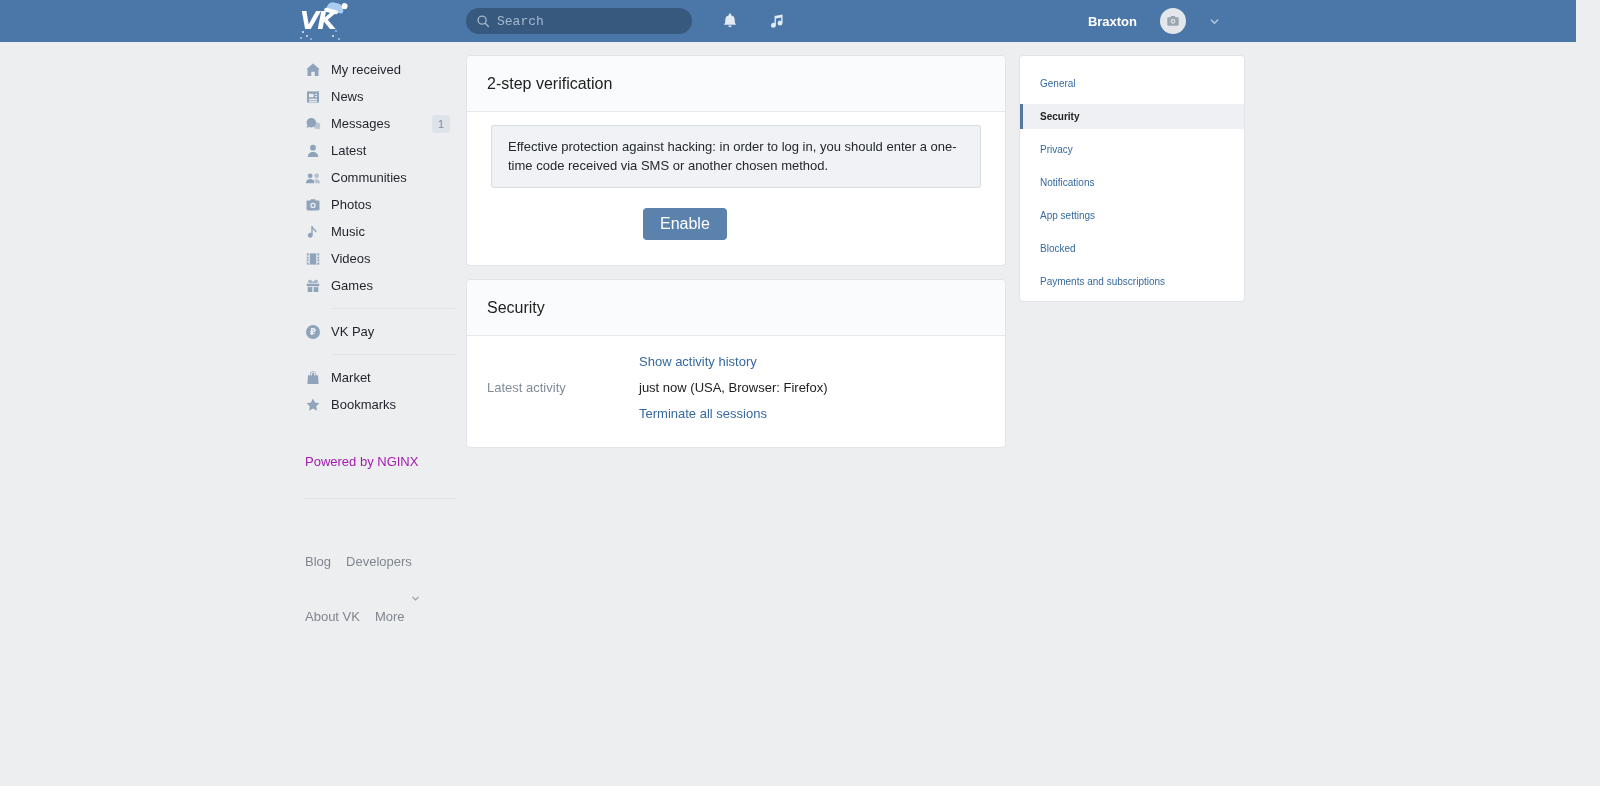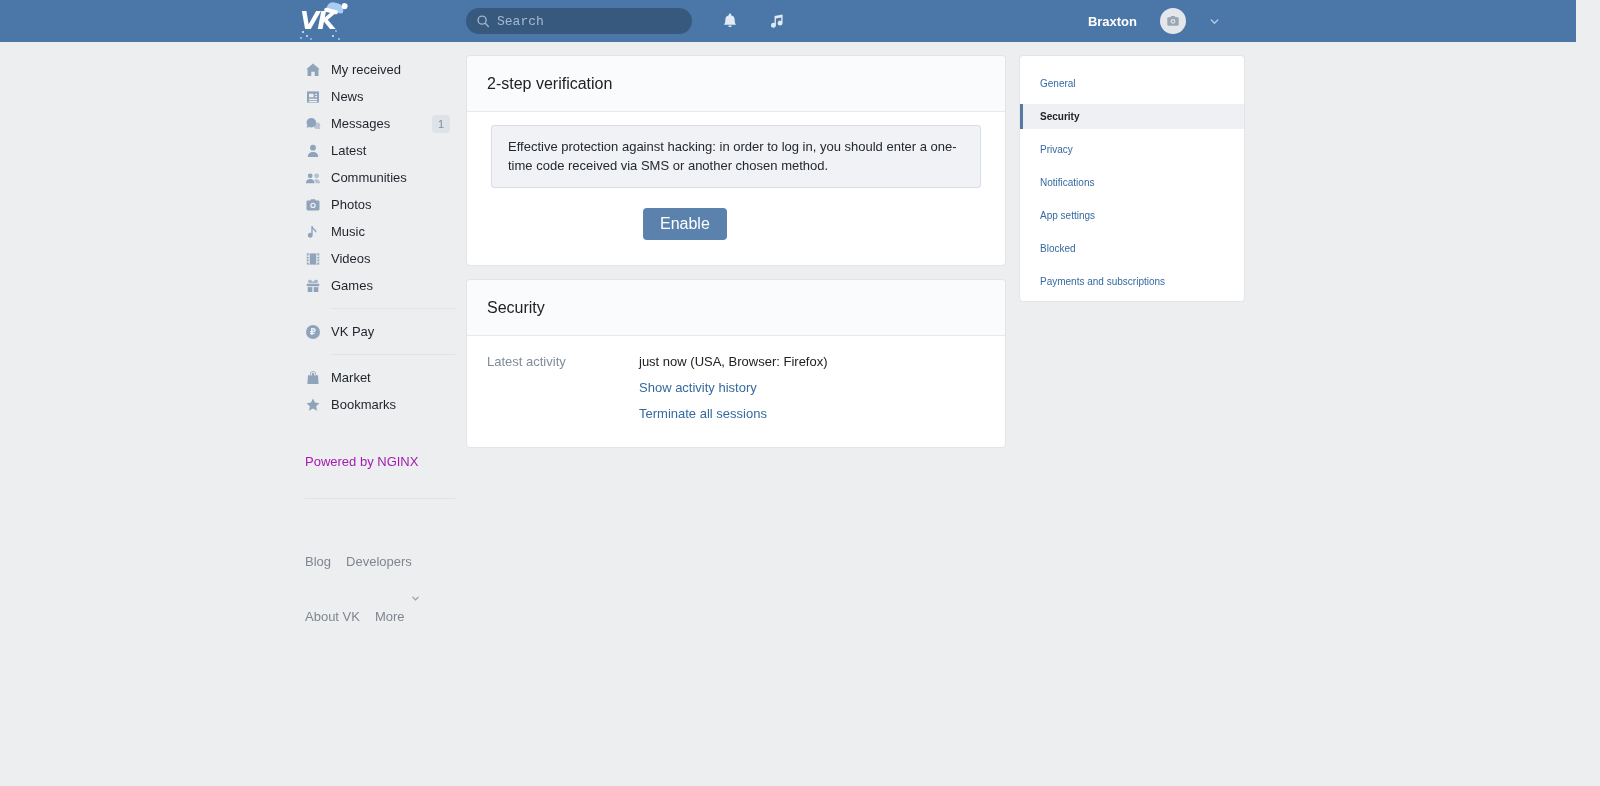--- a/index.html
+++ b/index.html
@@ -272,26 +272,26 @@
       <div class="btn-row">
         <button class="btn-primary">Enable</button>
       </div>
     </div>
   </div>
 
   <div class="card card2">
     <div class="card-header">Security</div>
     <div class="sec-body">
       <div class="sec-row">
+        <div class="sec-label"></div>
+        <a class="vk-link">Show activity history</a>
+      </div>
+      <div class="sec-row">
         <div class="sec-label">Latest activity</div>
         <div class="sec-value">just now (USA, Browser: Firefox)</div>
-      </div>
-      <div class="sec-row">
-        <div class="sec-label"></div>
-        <a class="vk-link">Show activity history</a>
       </div>
       <div class="sec-row" style="margin-bottom:0;">
         <div class="sec-label"></div>
         <a class="vk-link">Terminate all sessions</a>
       </div>
     </div>
   </div>
 </div>
 
 <div class="settings-nav">

